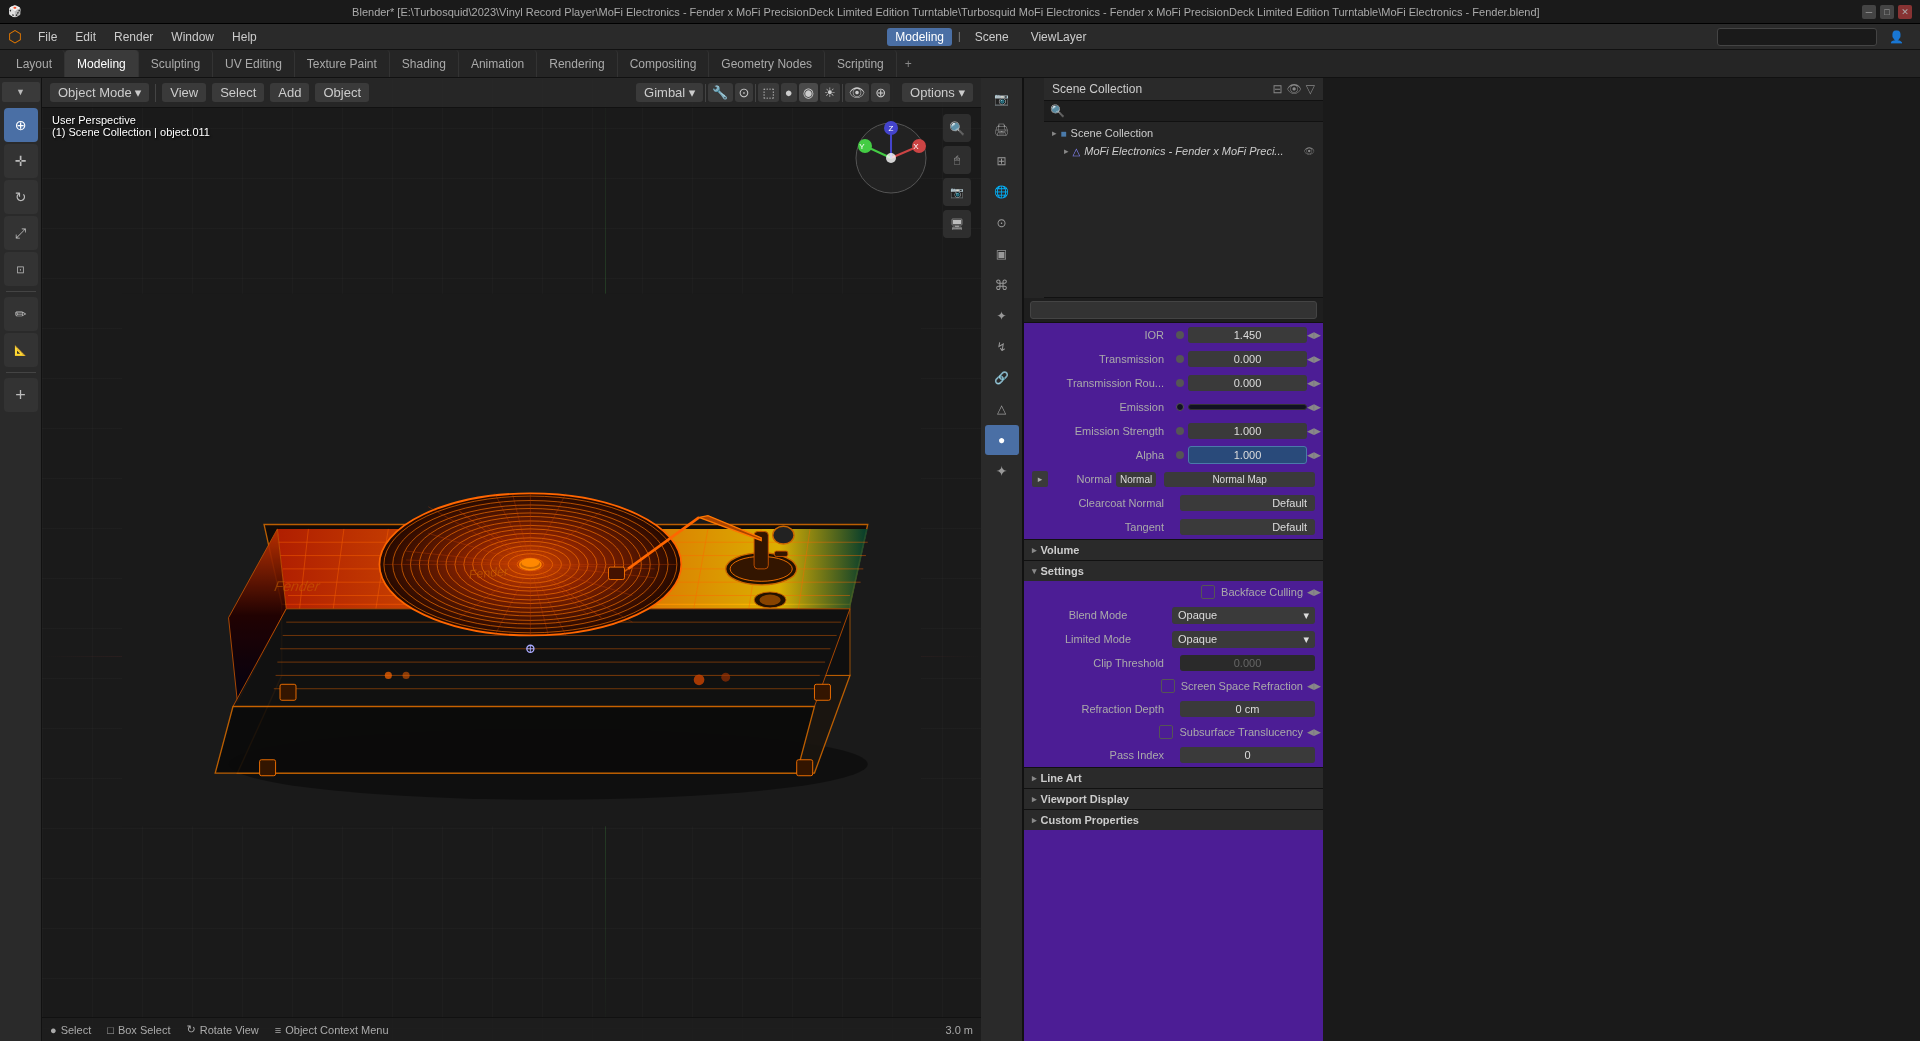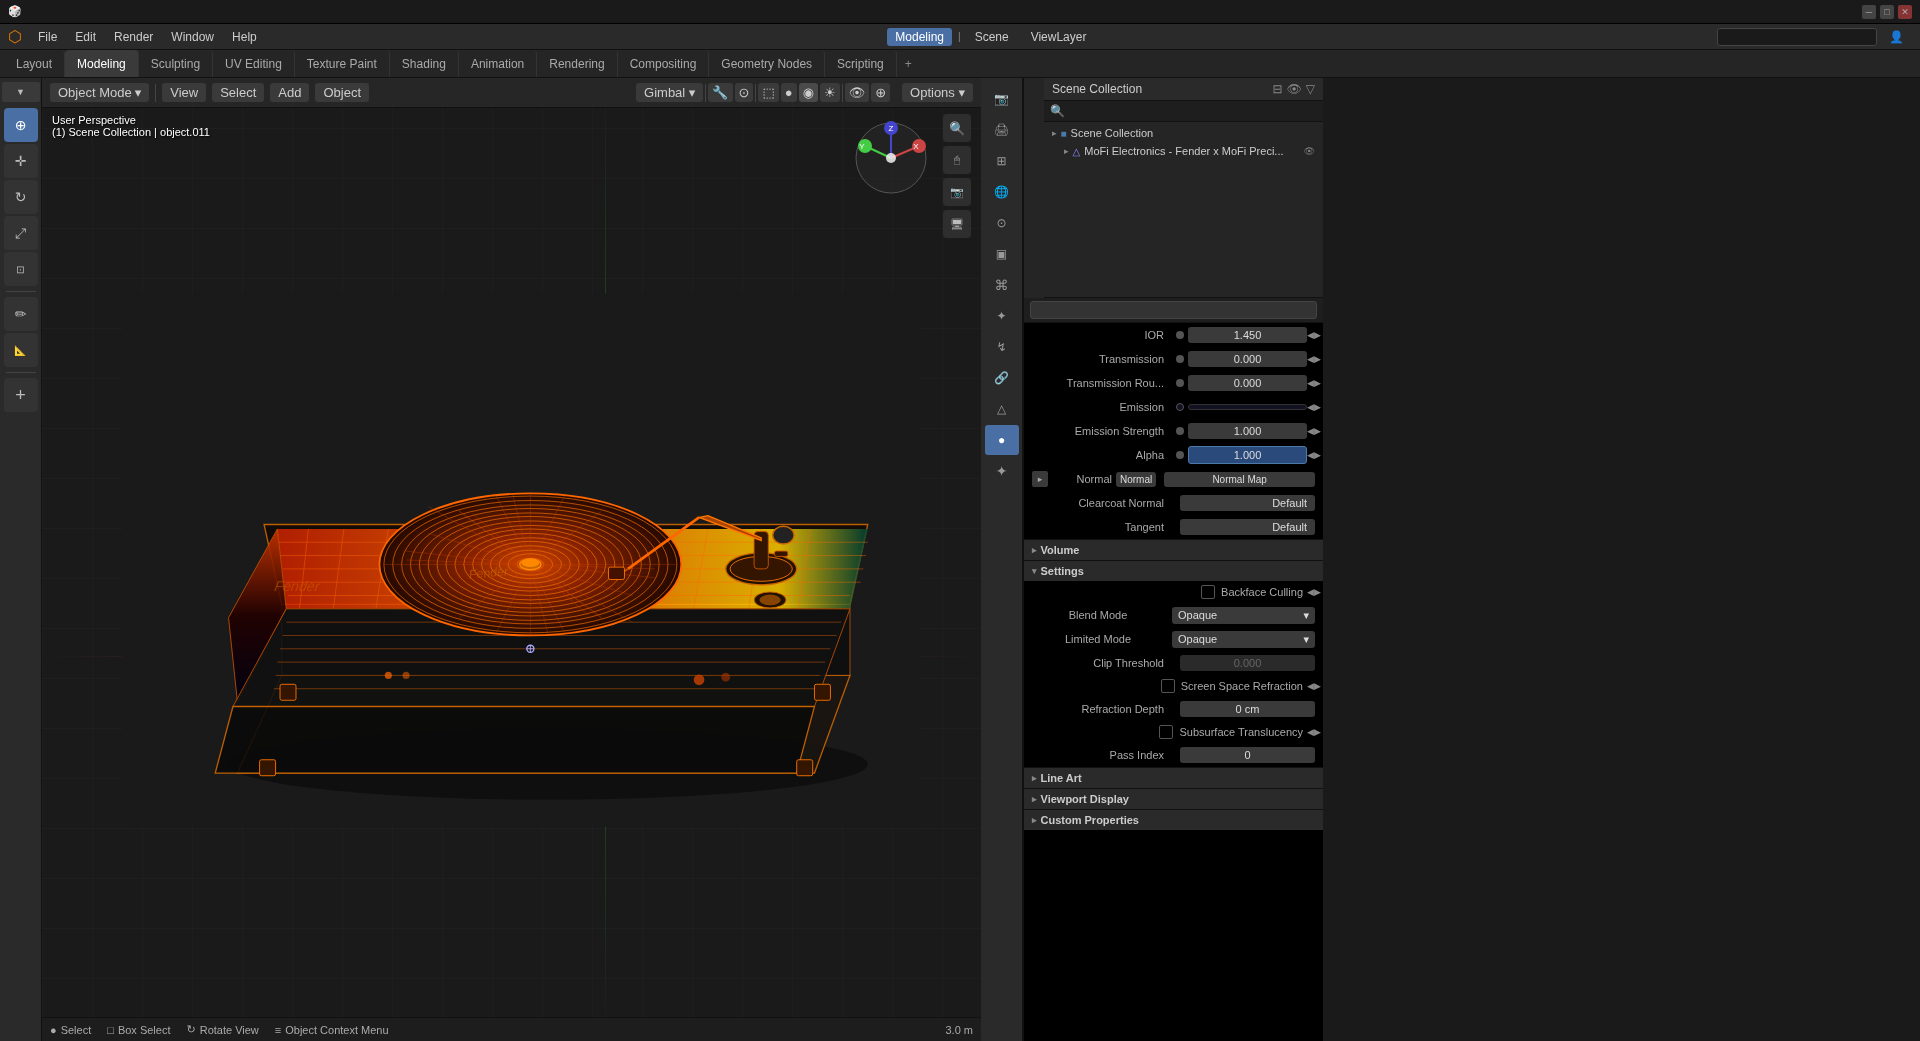--- a/index.html
+++ b/index.html
@@ -319,21 +319,21 @@
     #right-area {
       display: flex;
       flex: 1;
       overflow: hidden;
     }
 
     #prop-content {
       flex: 1;
       overflow-y: auto;
       overflow-x: hidden;
-      background: #000000;
+      background: #4c1d95;
     }
 
     #prop-content::-webkit-scrollbar {
       width: 8px;
     }
     #prop-content::-webkit-scrollbar-track {
       background: #1e1e1e;
     }
     #prop-content::-webkit-scrollbar-thumb {
       background: #444;
@@ -562,20 +562,21 @@
       color: #aaa;
       margin-left: 6px;
     }
 
   </style>
 </head>
 <body>
 
 <div id="title-bar">
   <span style="font-size:11px;color:#888;margin-right:8px;">🎲</span>
+  <span class="title-text">Blender* [E:\Turbosquid\2023\Vinyl Record Player\MoFi Electronics - Fender x MoFi PrecisionDeck Limited Edition Turntable\Turbosquid MoFi Electronics - Fender x MoFi PrecisionDeck Limited Edition Turntable\MoFi Electronics - Fender.blend]</span>
   <div class="window-controls">
     <span>─</span>
     <span>□</span>
     <span style="background:#883333;">✕</span>
   </div>
 </div>
 
 <div id="menu-bar">
   <span style="font-size:16px;color:#e67a00;margin-right:6px;">⬡</span>
   <span class="menu-item">File</span>
@@ -906,21 +907,21 @@
 
         <div style="padding:2px 0;">
           <div class="scene-item">
             <span style="color:#888;font-size:9px;">▸</span>
             <span style="color:#4a7aaa;font-size:10px;">■</span>
             <span style="font-size:11px;color:#ccc;">Scene Collection</span>
           </div>
           <div class="scene-item" style="padding-left:20px;">
             <span style="color:#888;font-size:9px;">▸</span>
             <span style="color:#8888ff;font-size:10px;">△</span>
-            <span style="font-size:11px;color:#ccc;overflow:hidden;text-overflow:ellipsis;white-space:nowrap;">MoFi Electronics - Fender x MoFi Preci...</span>
+            <span style="font-size:11px;color:#ccc;overflow:hidden;text-overflow:ellipsis;white-space:nowrap;font-style:italic;">MoFi Electronics - Fender x MoFi Preci...</span>
             <span style="margin-left:auto;color:#888;font-size:9px;">👁</span>
           </div>
         </div>
       </div>
 
       <div id="right-bottom">
 
         <div class="search-bar">
           <input type="text" placeholder="" style="flex: 1 1 0%; background: rgb(51, 51, 51); border: 1px solid rgb(68, 68, 68); border-radius: 3px; padding: 2px 6px; color: rgb(136, 136, 136); font-size: 11px; outline: none;">
         </div>

